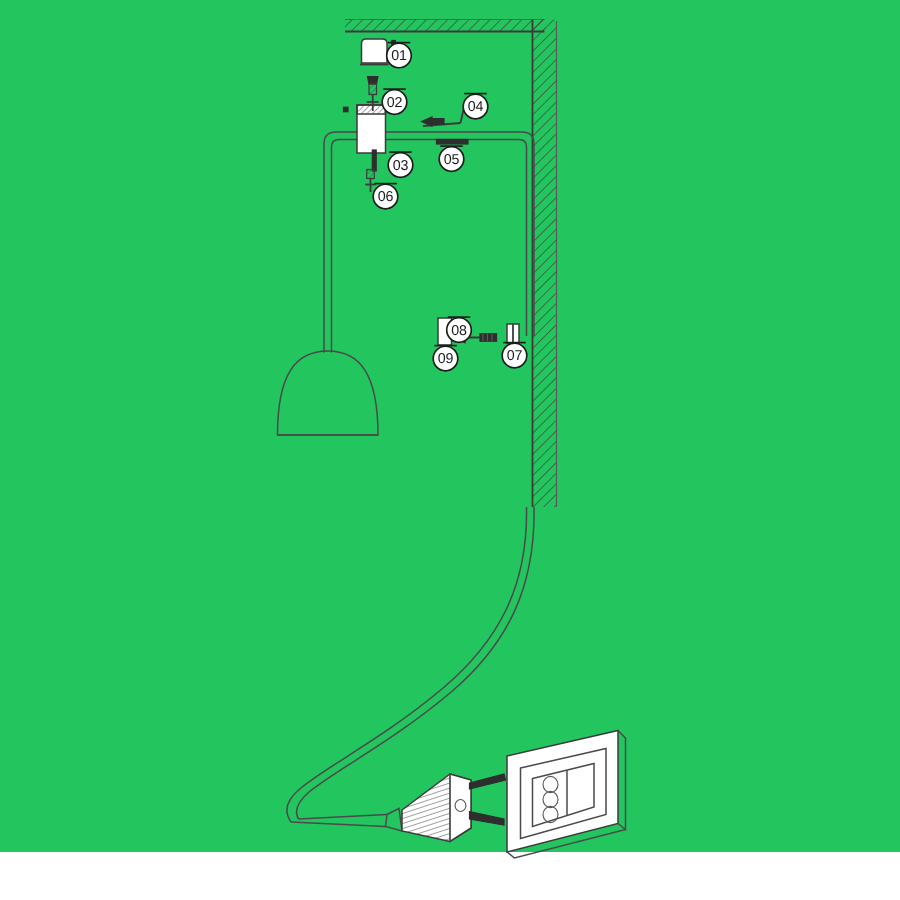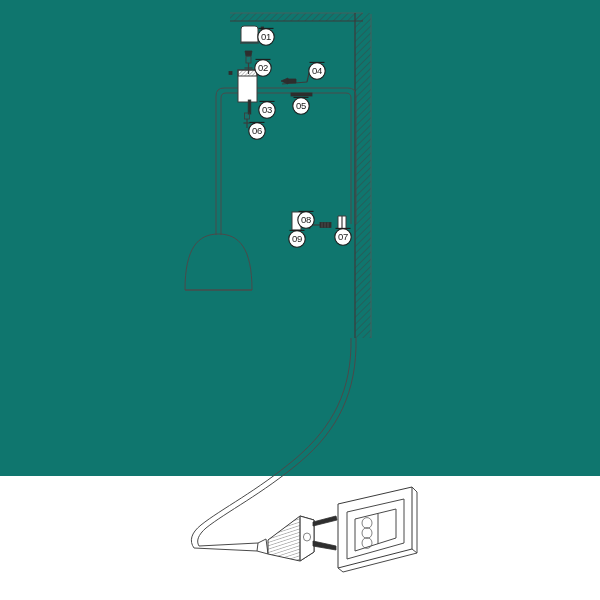--- a/index.html
+++ b/index.html
@@ -9,22 +9,22 @@
   }
   body {
     width: 600px;
     height: 600px;
     font-family: "Liberation Sans", sans-serif;
     overflow: hidden;
   }
   #stage {
     position: relative;
     width: 600px;
-    height: 476px;
-    background: #0f766e;
+    height: 568px;
+    background: #22c55e;
   }
   svg#diagram {
     display: block;
     width: 600px;
     height: 600px;
   }
   .ln   { fill: none; stroke: #4a4a4a; stroke-width: 1; }
   .ln2  { fill: none; stroke: #3b3b3b; stroke-width: 1.2; }
   .thin { fill: none; stroke: #5a5a5a; stroke-width: 0.75; }
   .solidfill { fill: #2e2e2e; stroke: #2e2e2e; stroke-width: 0.8; }

